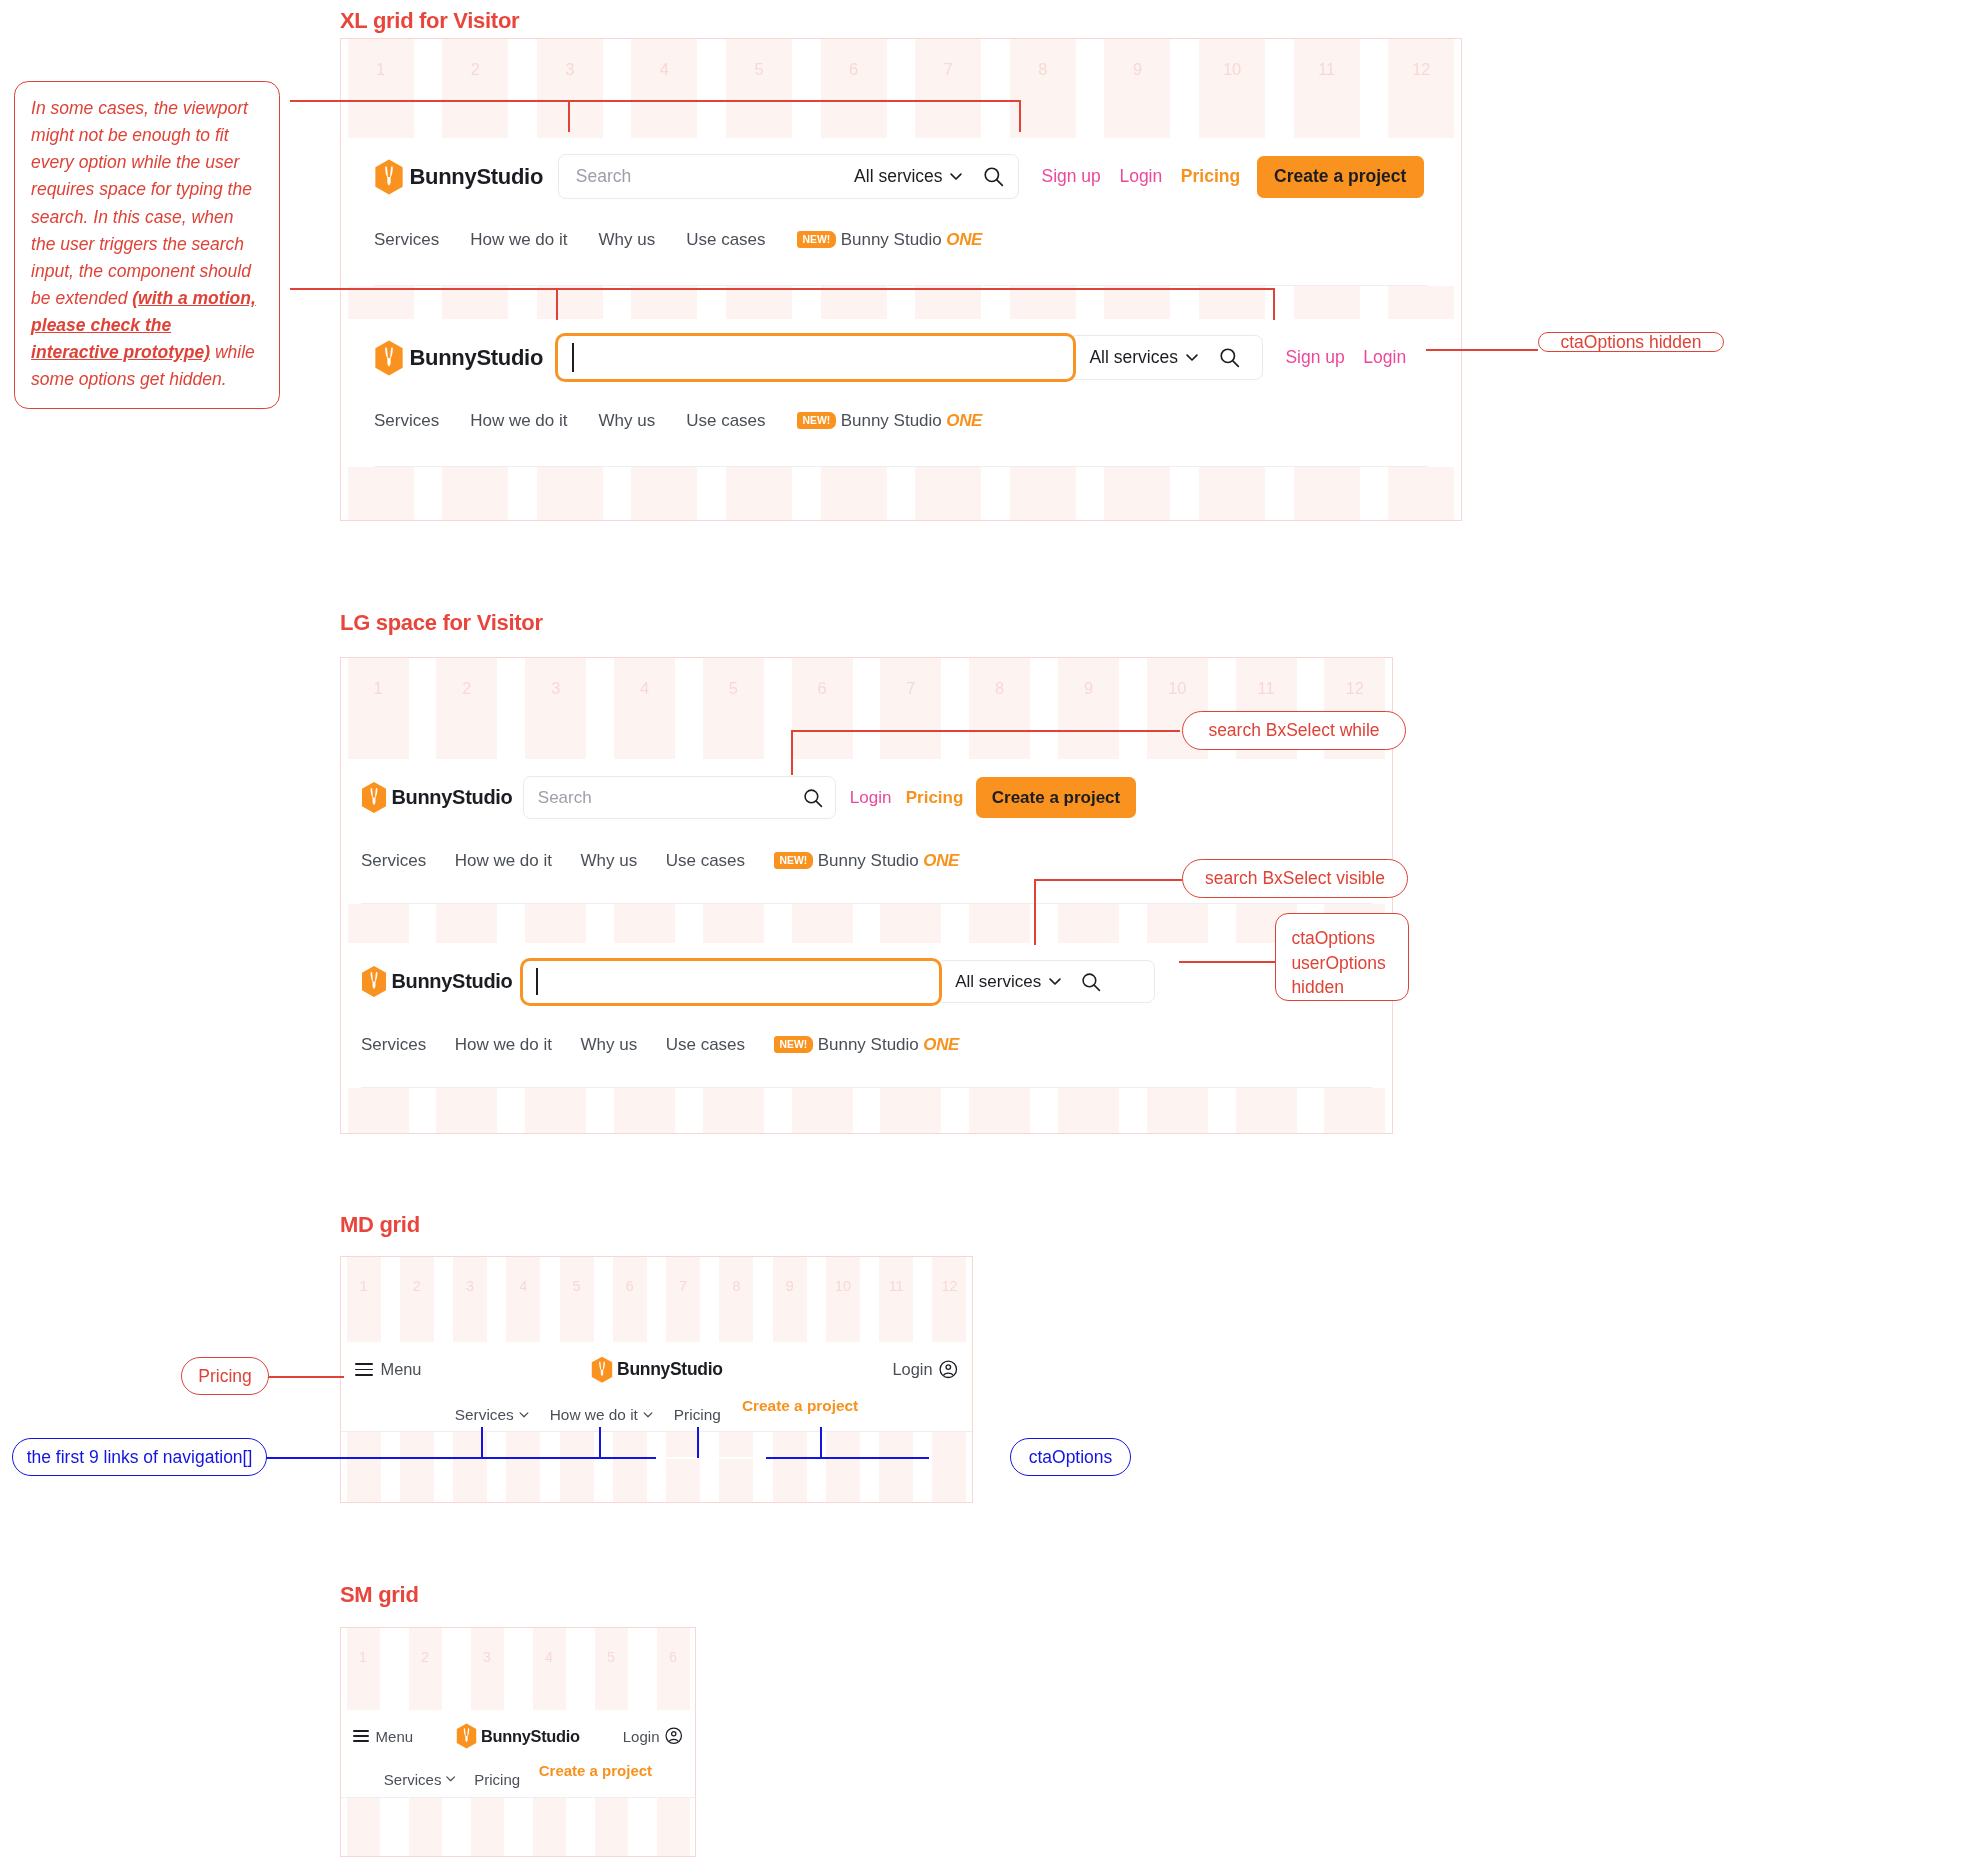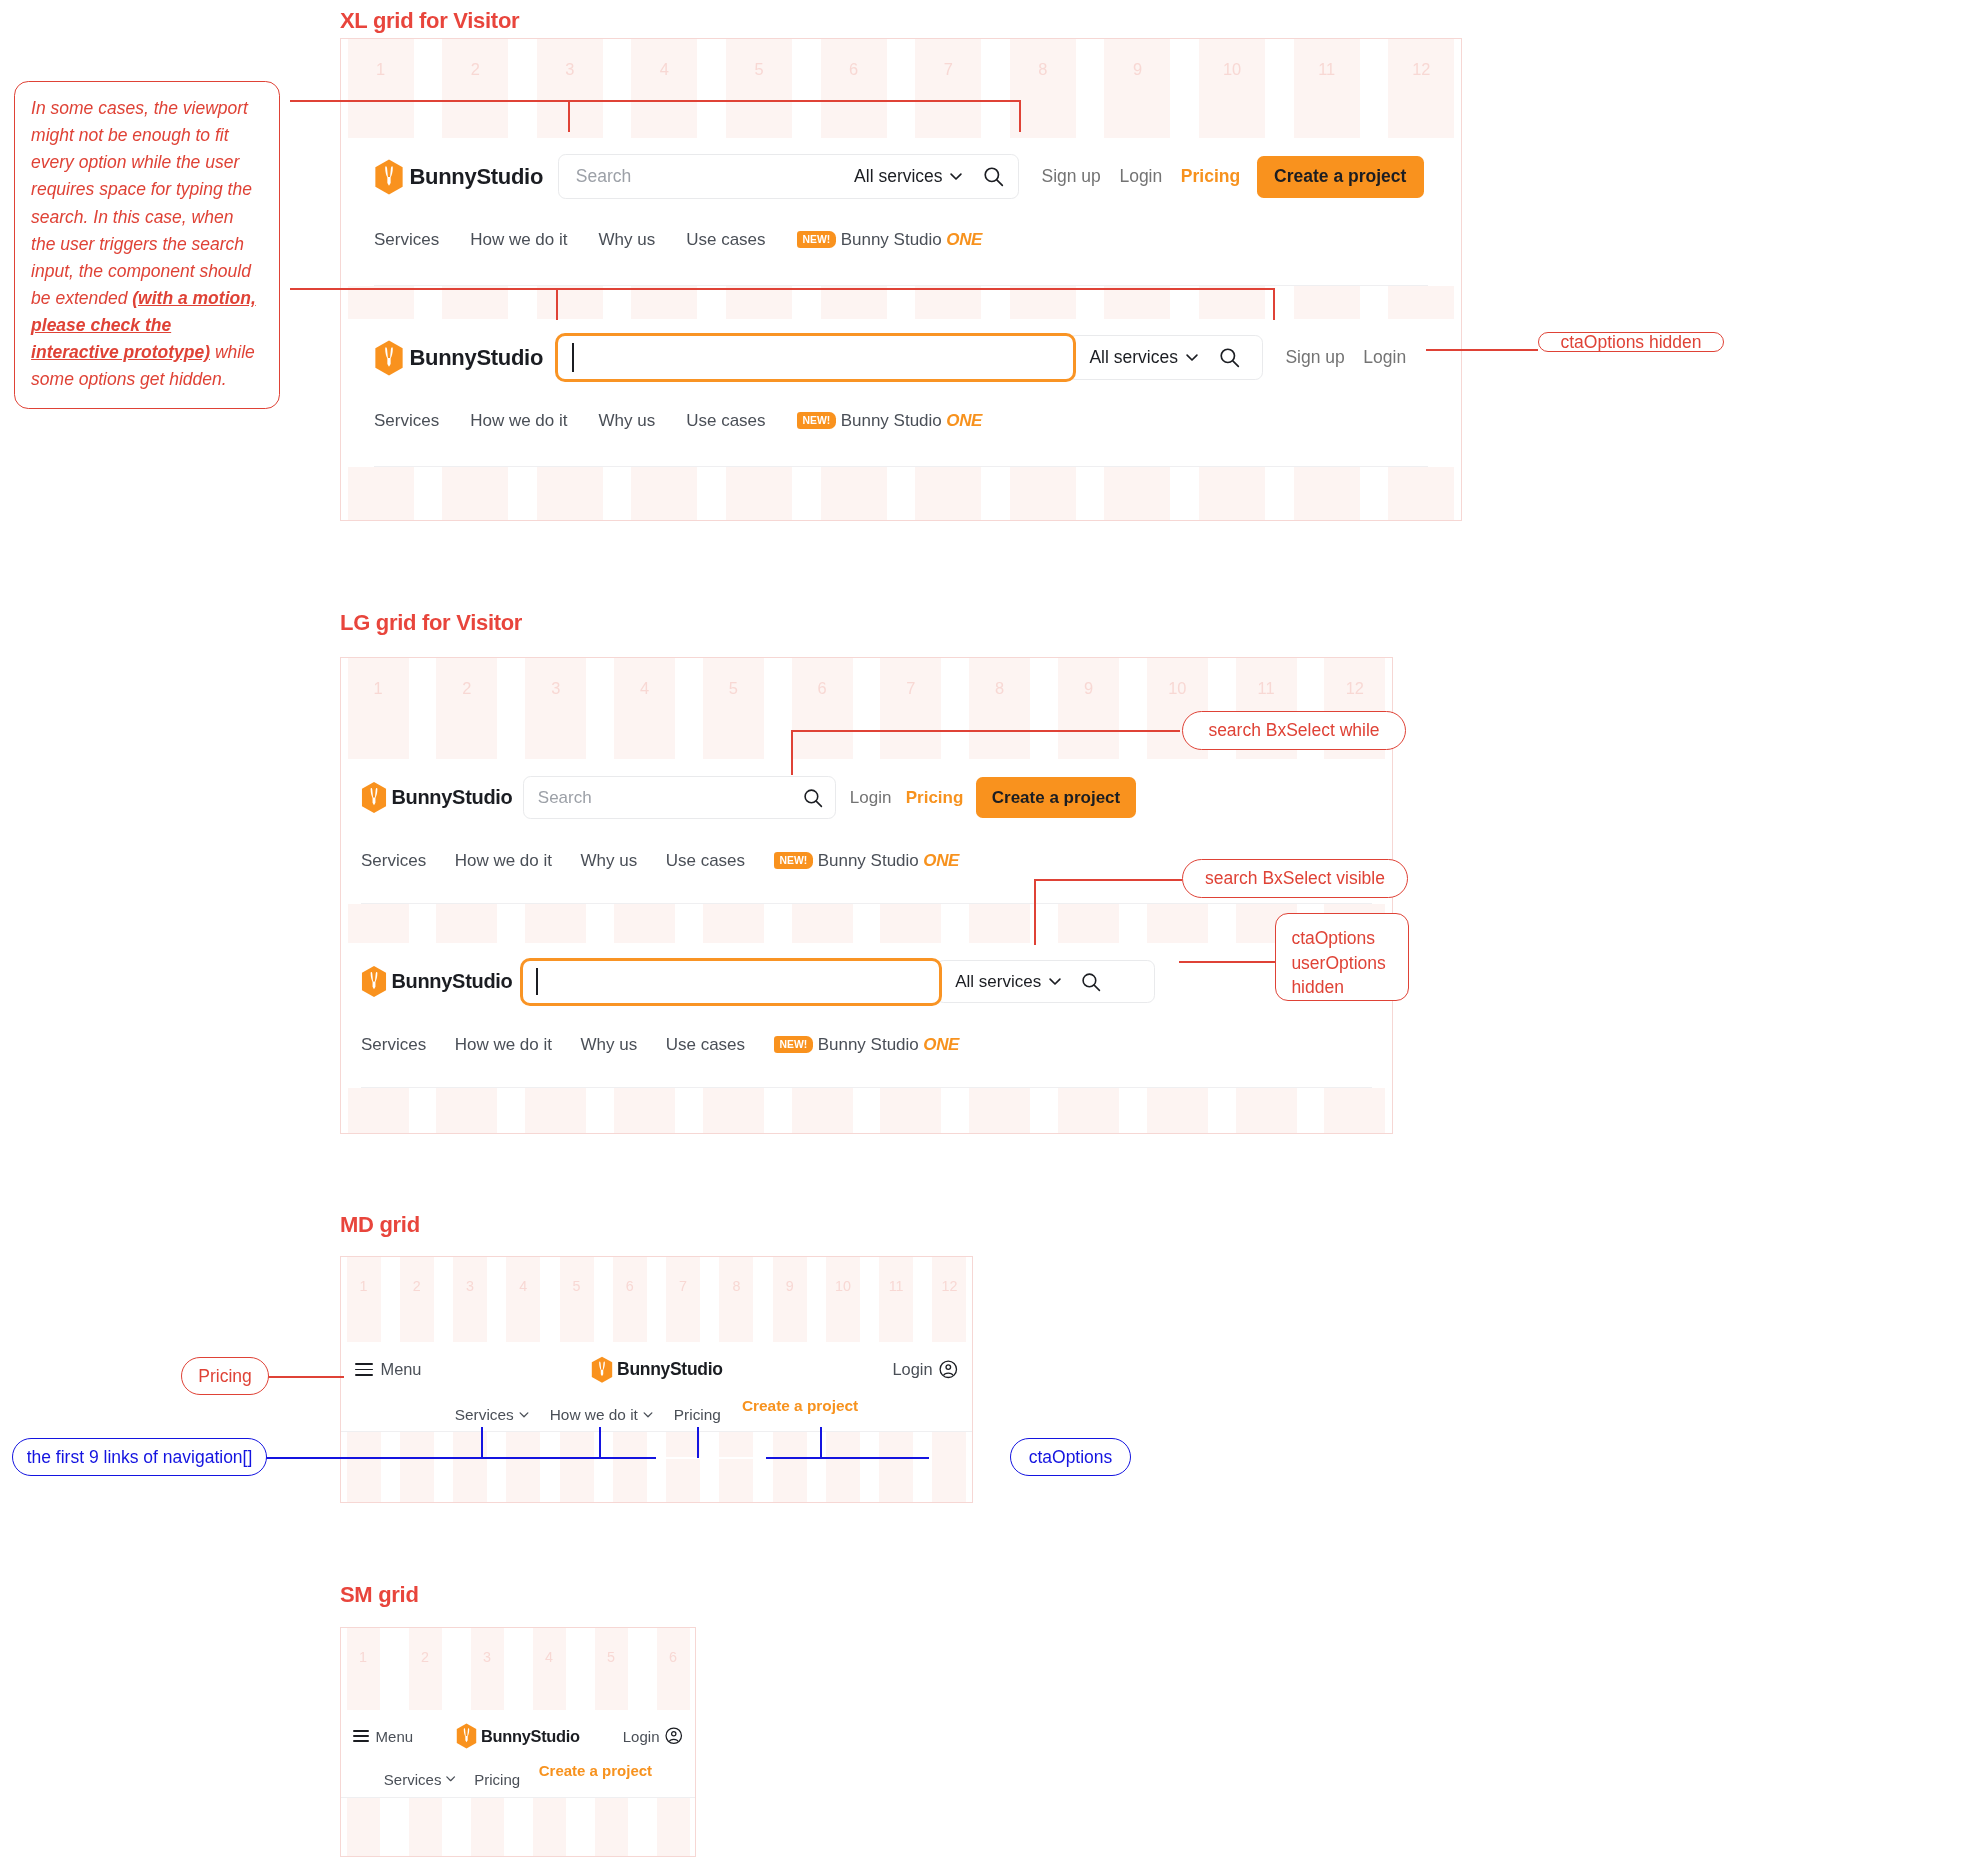--- a/index.html
+++ b/index.html
@@ -124,21 +124,21 @@
     z-index: 3;
   }
   .caret {
     width: 1.6px;
     background: #1B1D22;
     display: block;
   }
 
   
   .opt-link {
-    color: #737373;
+    color: #ec4899;
     white-space: nowrap;
   }
   .opt-link.pricing { color: #F7921E; font-weight: bold; }
   .cta-btn {
     background: #F9921E;
     color: #1B1D22;
     font-weight: bold;
     border-radius: 6.6px;
     display: inline-flex;
     align-items: center;
@@ -374,21 +374,21 @@
   <div class="lead" style="left:1273px; top:288px; width:1.6px; height:32px;"></div>
 
   <div class="lead" style="left:1426px; top:349px; width:112px; height:1.6px;"></div>
 
   <div class="ann-note" style="left:13.7px; top:81px; width:266px; padding:13px 16.4px 14.3px 16.4px; font-size:17.5px;font-style:italic;">
     <span>In some cases, the viewport might not be enough to fit every option while the user requires space for typing the search. In this case, when the user triggers the search input, the component should be extended </span><b>(with a motion, please check the interactive prototype)</b><span> while some options get hidden.</span>
   </div>
 
   <div class="ann" style="left:1538px; top:332px; width:186px; height:20px; font-size:17.5px;">ctaOptions hidden</div>
 
-  <div class="section-title" style="left:340px; top:610px;">LG grid for Visitor</div>
+  <div class="section-title" style="left:340px; top:610px;">LG space for Visitor</div>
 
   <div class="grid-frame" style="left:340px; top:657px; width:1053px; height:477px;">
     <div class="grid-cols" style="padding:0 6.6px;">
       <div class="grid-col" style="width:61px;">
           <span>1</span>
         </div>
       <div class="grid-col" style="width:61px;">
           <span>2</span>
         </div>
       <div class="grid-col" style="width:61px;">

